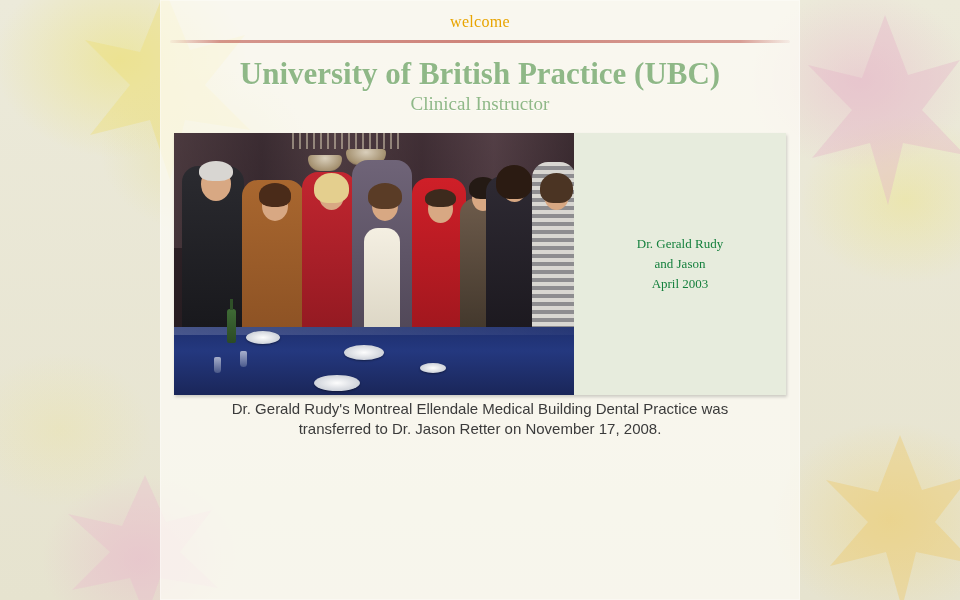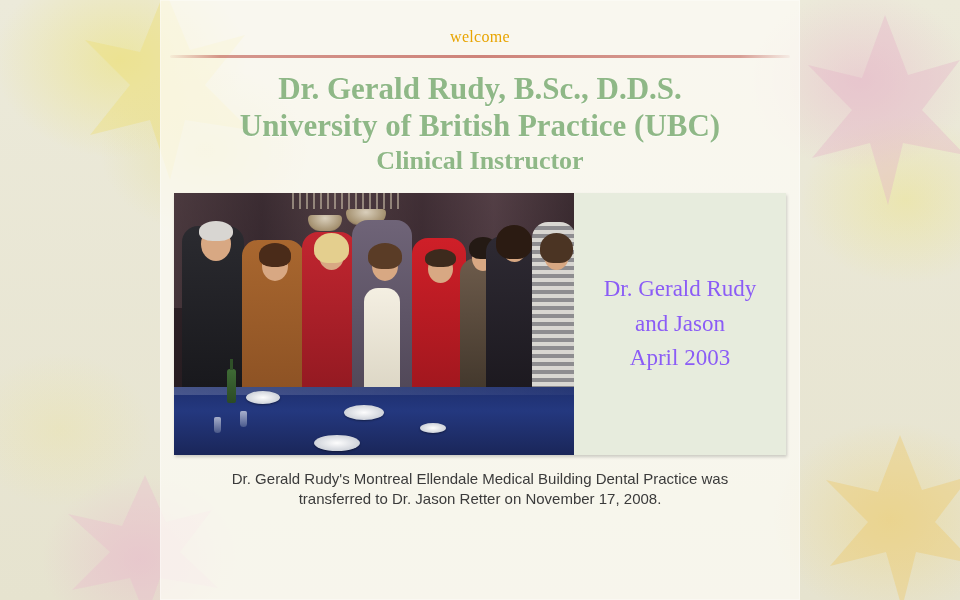--- a/index.html
+++ b/index.html
@@ -45,21 +45,21 @@
     height: 600px;
     background: rgba(253,252,246,0.72);
     box-shadow: 0 0 0 1px rgba(255,255,255,0.35) inset;
   }
 
   .welcome {
     text-align: center;
     color: #e8a400;
     font-size: 16px;
     letter-spacing: .3px;
-    padding-top: 28px;
+    padding-top: 13px;
     font-family: "Liberation Serif", serif;
   }
 
   .rule {
     margin: 9px 10px 0 10px;
     height: 3px;
     background: linear-gradient(90deg,
         rgba(183,70,60,0.05) 0%,
         rgba(183,70,60,0.55) 8%,
         rgba(183,70,60,0.65) 50%,
@@ -75,22 +75,22 @@
     line-height: 1.08;
   }
   .headings .h-line {
     display: block;
     font-size: 31px;
     font-weight: bold;
     text-shadow: 0 1px 0 rgba(255,255,255,0.6);
     padding: 2px 0;
   }
   .headings .h-line.small {
-    font-weight: bold;
-    font-size: 26px;
+    font-weight: normal;
+    font-size: 19px;
   }
 
   
   .media {
     margin: 16px auto 0 auto;
     width: 612px;
     height: 262px;
     display: flex;
     box-shadow: 1px 2px 3px rgba(0,0,0,0.18);
     background: #e6ecdd;
@@ -185,29 +185,29 @@
   .caption {
     flex: 1;
     background: #e7ecdd;
     display: flex;
     flex-direction: column;
     justify-content: center;
     align-items: center;
     padding: 0 8px;
   }
   .caption div {
-    font-size: 23px;
-    color: #8b5cf6;
+    font-size: 13px;
+    color: #15803d;
     line-height: 1.52;
     text-align: center;
   }
 
   .footnote {
     width: 566px;
-    margin: 14px auto 0 auto;
+    margin: 4px auto 0 auto;
     text-align: center;
     font-family: "Liberation Sans", sans-serif;
     font-size: 15px;
     color: #3b3b3b;
     line-height: 1.32;
   }
 </style>
 </head>
 <body>
 
@@ -234,21 +234,20 @@
   </g>
 </svg>
 
 <div class="page">
 
   <div class="welcome">welcome</div>
 
   <div class="rule"></div>
 
   <div class="headings">
-    <span class="h-line">Dr. Gerald Rudy, B.Sc., D.D.S.</span>
     <span class="h-line">University of British Practice (UBC)</span>
     <span class="h-line small">Clinical Instructor</span>
   </div>
 
   <div class="media">
 
     <div class="photo">
       <div class="room"></div>
       <div class="wallpanel"></div>
       <div class="chandelier"></div>

